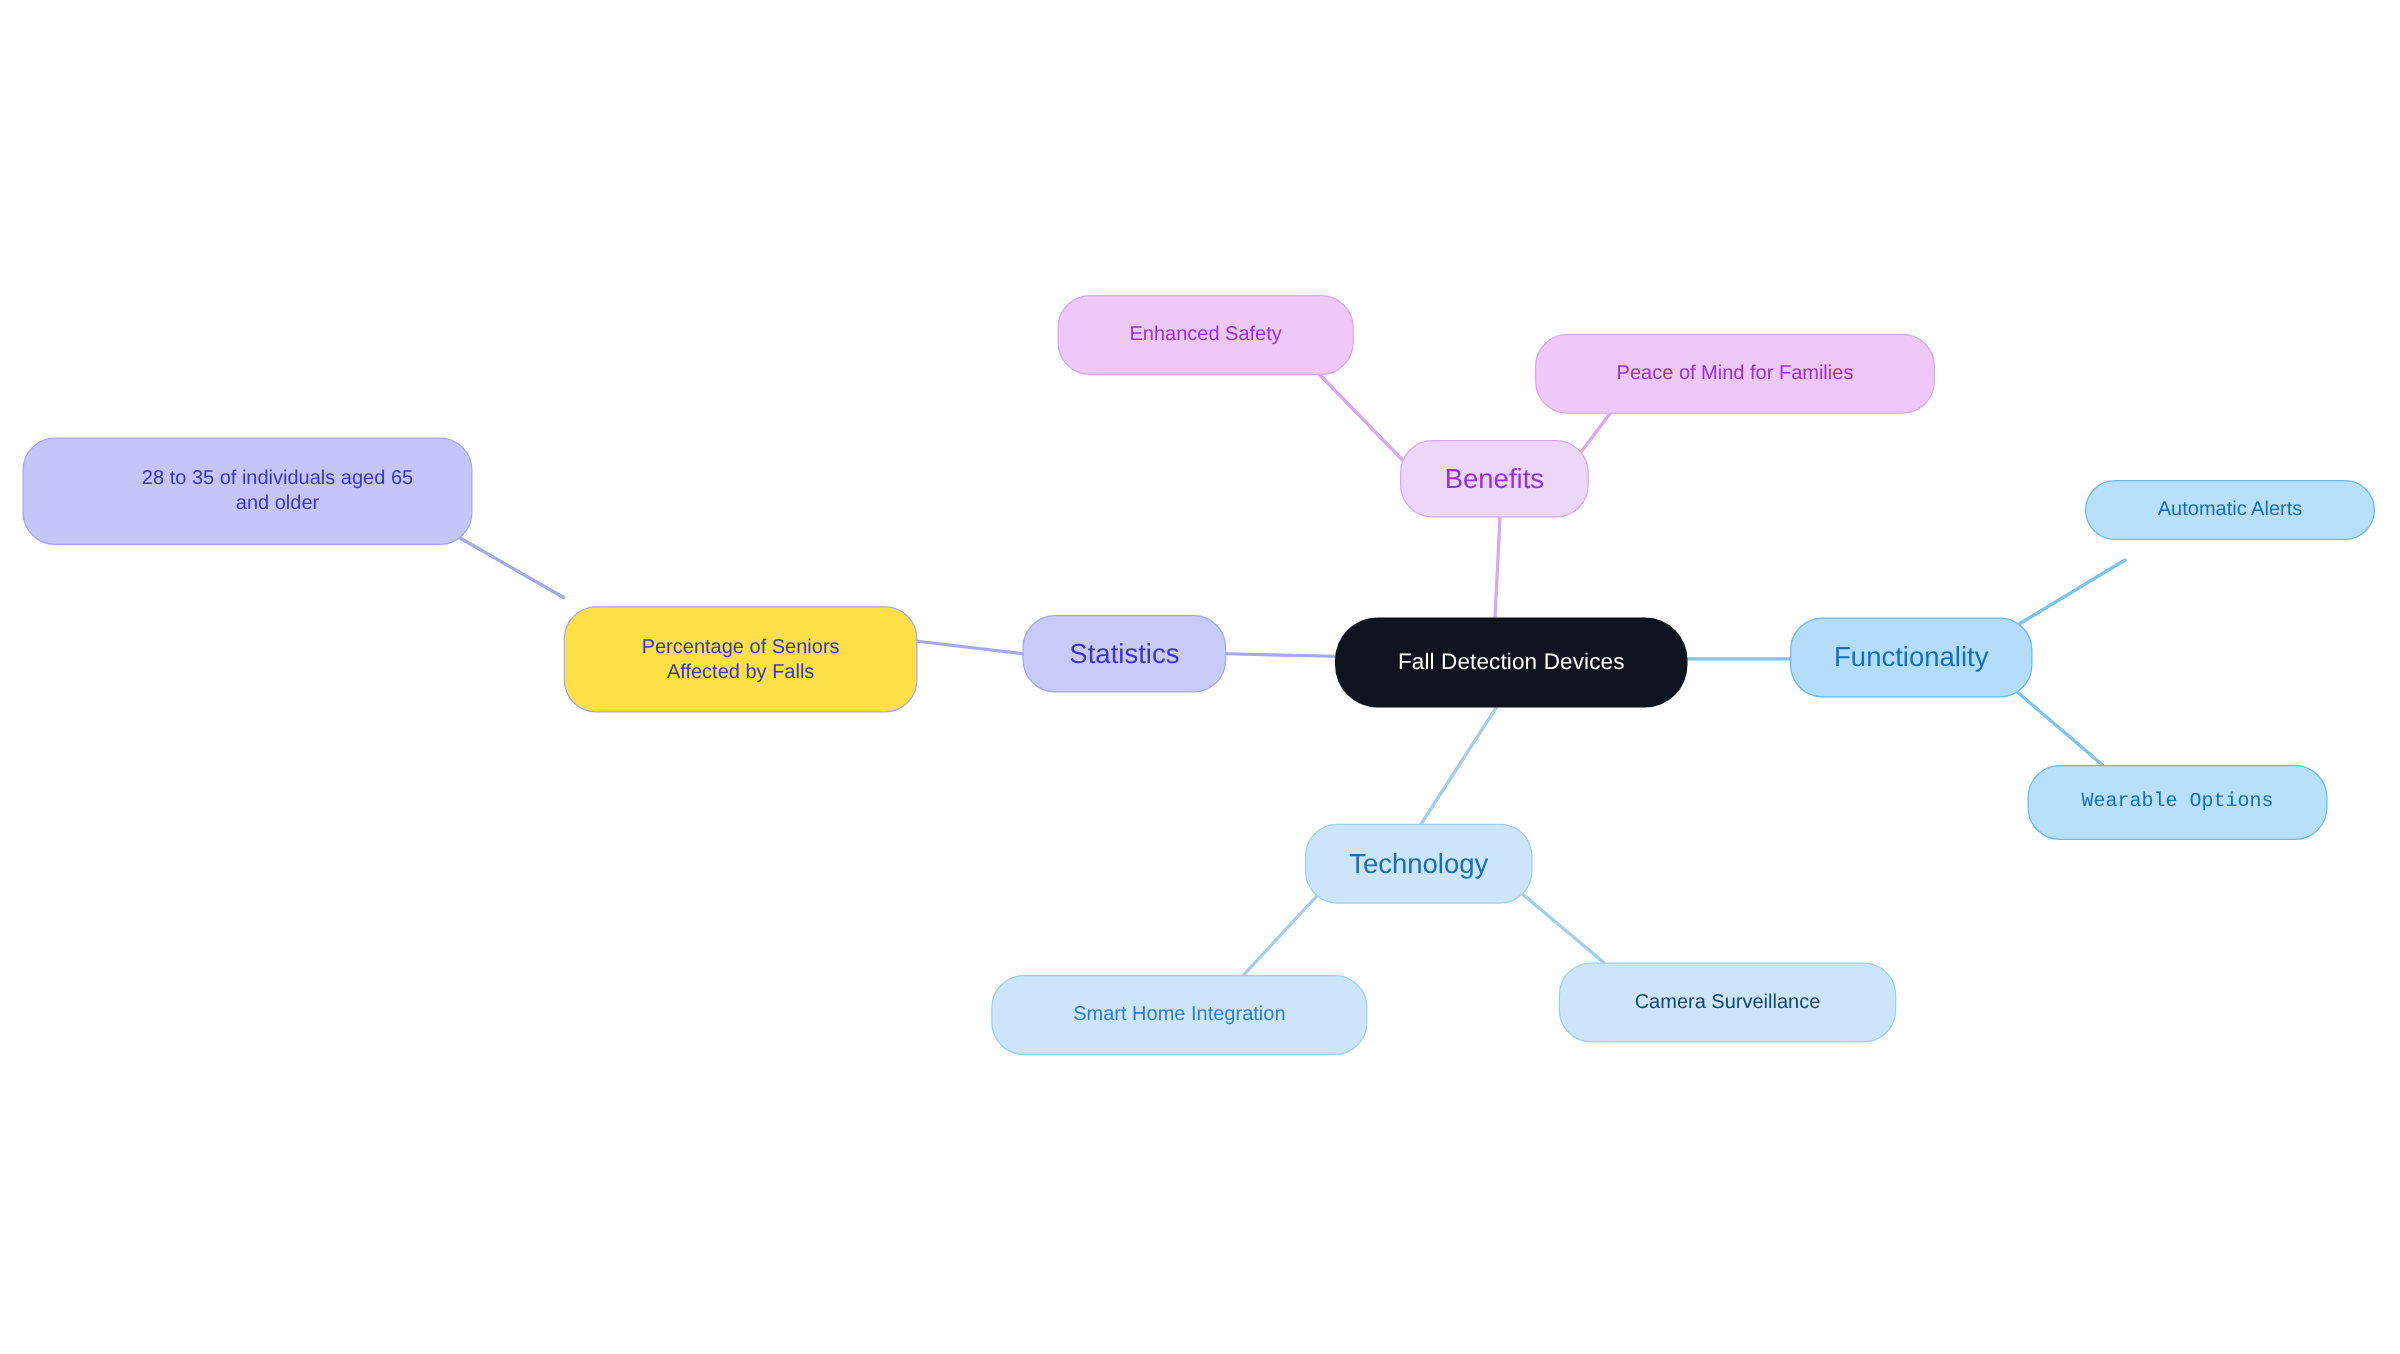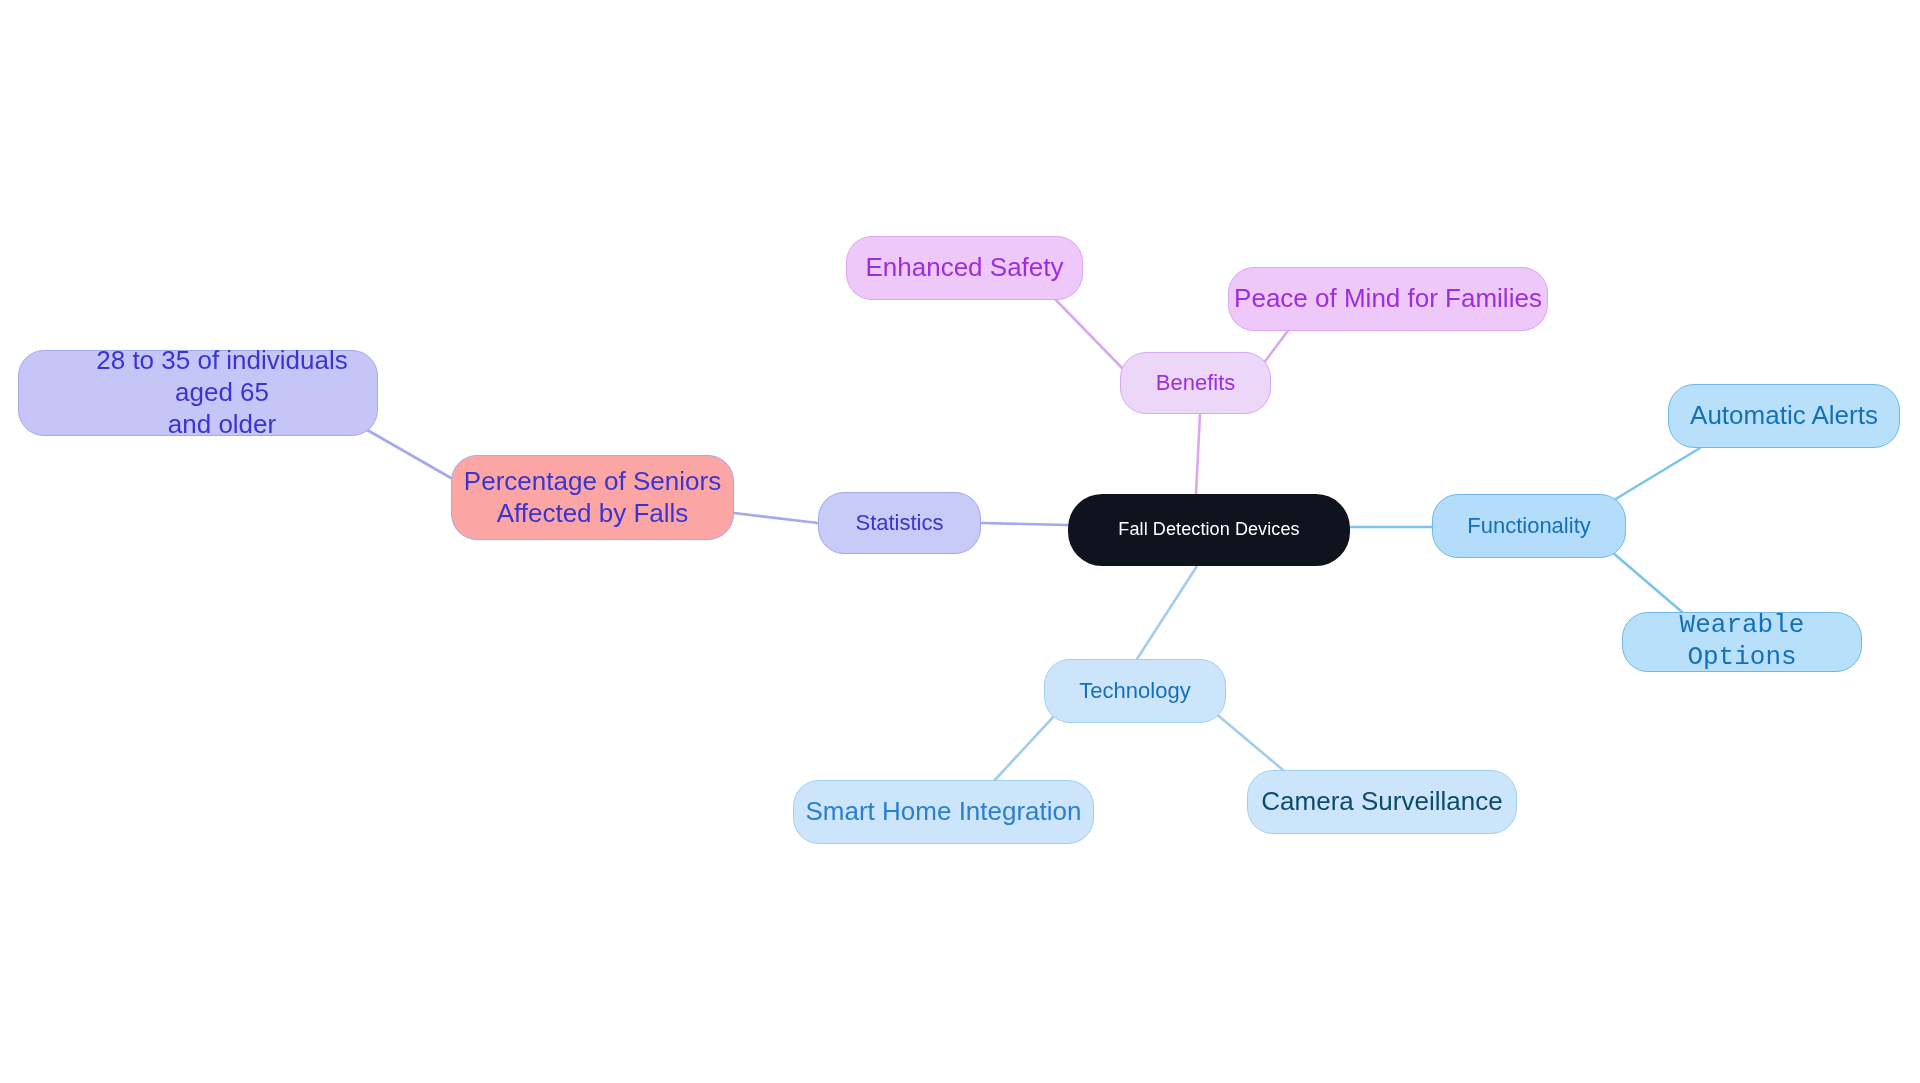--- a/index.html
+++ b/index.html
@@ -47,21 +47,21 @@
     font-size: 18px;
     letter-spacing: 0.1px;
     border-width: 0;
   }
   .node-branch {
     border-radius: 26px;
     font-size: 22px;
   }
   .node-leaf {
     border-radius: 26px;
-    font-size: 26px;
+    font-size: 16px;
   }
 </style>
 </head>
 <body>
 
 <div id="mindmap-canvas">
   <svg id="edge-layer" viewBox="0 0 1920 1083">
       <line x1="1068" y1="525" x2="981" y2="523" stroke="#a6a8ee" stroke-width="2.6" stroke-linecap="round"></line>
       <line x1="818" y1="523" x2="734" y2="513" stroke="#a6a8ee" stroke-width="2.6" stroke-linecap="round"></line>
       <line x1="451" y1="478" x2="362" y2="427" stroke="#a6a8ee" stroke-width="2.6" stroke-linecap="round"></line>
@@ -71,27 +71,27 @@
       <line x1="1350" y1="527" x2="1432" y2="527" stroke="#7cc3ee" stroke-width="2.6" stroke-linecap="round"></line>
       <line x1="1614" y1="500" x2="1700" y2="448" stroke="#7cc3ee" stroke-width="2.6" stroke-linecap="round"></line>
       <line x1="1612" y1="552" x2="1682" y2="612" stroke="#7cc3ee" stroke-width="2.6" stroke-linecap="round"></line>
       <line x1="1197" y1="566" x2="1137" y2="659" stroke="#a4cdea" stroke-width="2.6" stroke-linecap="round"></line>
       <line x1="1056" y1="714" x2="993" y2="782" stroke="#a4cdea" stroke-width="2.6" stroke-linecap="round"></line>
       <line x1="1214" y1="712" x2="1283" y2="770" stroke="#a4cdea" stroke-width="2.6" stroke-linecap="round"></line>
     </svg>
   <div id="node-layer">
       <div class="node node-root" style="left: 1068px; top: 494px; width: 282px; height: 72px; background: rgb(14, 19, 30); color: rgb(255, 255, 255); border-color: rgb(14, 19, 30);">Fall Detection Devices</div>
       <div class="node node-branch" style="left: 818px; top: 492px; width: 163px; height: 62px; background: rgb(200, 202, 247); color: rgb(59, 53, 207); border-color: rgb(166, 168, 238);">Statistics</div>
-      <div class="node node-leaf" style="left: 451px; top: 455px; width: 283px; height: 85px; background: #fca5a5; color: rgb(59, 53, 207); border-color: rgb(166, 168, 238);">Percentage of Seniors
+      <div class="node node-leaf" style="left: 451px; top: 485px; width: 283px; height: 85px; background: #fde047; color: rgb(59, 53, 207); border-color: rgb(166, 168, 238);">Percentage of Seniors
 Affected by Falls</div>
       <div class="node node-leaf" style="left: 18px; top: 350px; width: 360px; height: 86px; background: rgb(198, 197, 248); color: rgb(59, 53, 207); border-color: rgb(166, 168, 238); padding-left: 48px;">28 to 35 of individuals aged 65
 and older</div>
       <div class="node node-branch" style="left: 1120px; top: 352px; width: 151px; height: 62px; background: rgb(236, 215, 249); color: rgb(155, 46, 224); border-color: rgb(217, 168, 240);">Benefits</div>
       <div class="node node-leaf" style="left: 846px; top: 236px; width: 237px; height: 64px; background: rgb(238, 200, 248); color: rgb(155, 46, 224); border-color: rgb(217, 168, 240);">Enhanced Safety</div>
       <div class="node node-leaf" style="left: 1228px; top: 227px; width: 320px; height: 64px; background: rgb(238, 200, 248); color: rgb(155, 46, 224); border-color: rgb(217, 168, 240); margin-top: 40px;">Peace of Mind for Families</div>
       <div class="node node-branch" style="left: 1432px; top: 494px; width: 194px; height: 64px; background: rgb(179, 221, 250); color: rgb(21, 112, 186); border-color: rgb(108, 185, 234);">Functionality</div>
-      <div class="node node-leaf" style="left: 1668px; top: 384px; width: 232px; height: 64px; background: rgb(185, 224, 251); color: rgb(21, 112, 186); border-color: rgb(108, 185, 234);">Automatic Alerts</div>
+      <div class="node node-leaf" style="left: 1668px; top: 384px; width: 232px; height: 48px; background: rgb(185, 224, 251); color: rgb(21, 112, 186); border-color: rgb(108, 185, 234);">Automatic Alerts</div>
       <div class="node node-leaf" style="left: 1622px; top: 612px; width: 240px; height: 60px; background: rgb(185, 224, 251); color: rgb(21, 112, 186); border-color: rgb(108, 185, 234); font-family: Liberation Mono, monospace;">Wearable Options</div>
       <div class="node node-branch" style="left: 1044px; top: 659px; width: 182px; height: 64px; background: rgb(205, 229, 251); color: rgb(21, 112, 186); border-color: rgb(158, 208, 242);">Technology</div>
       <div class="node node-leaf" style="left: 793px; top: 780px; width: 301px; height: 64px; background: rgb(205, 229, 251); color: rgb(42, 127, 208); border-color: rgb(158, 208, 242);">Smart Home Integration</div>
       <div class="node node-leaf" style="left: 1247px; top: 770px; width: 270px; height: 64px; background: rgb(205, 229, 251); color: #0c4a6e; border-color: rgb(158, 208, 242);">Camera Surveillance</div>
     </div>
 </div>
 
 </body></html>

